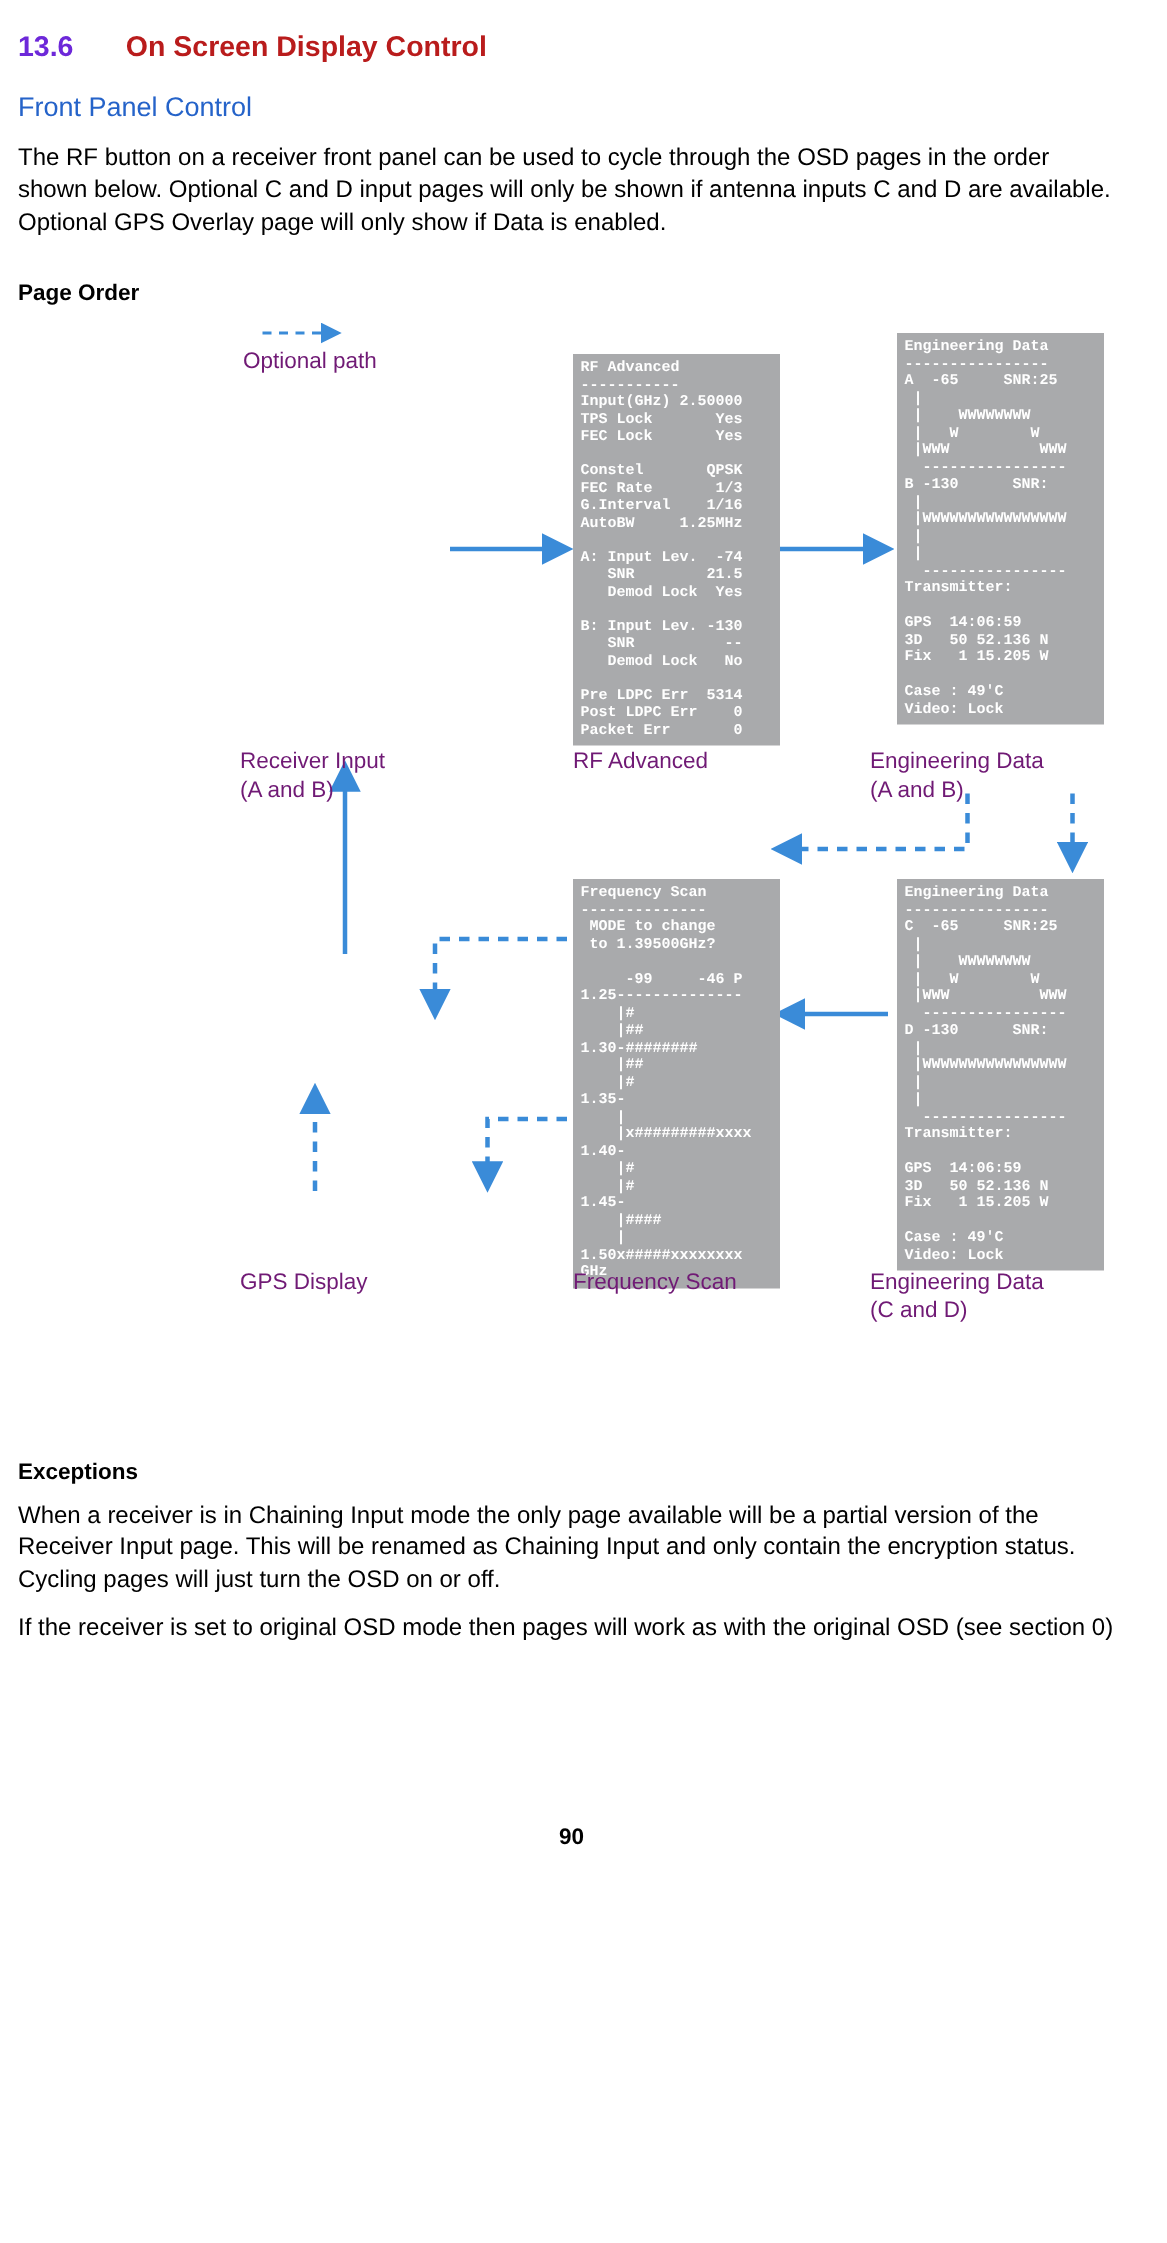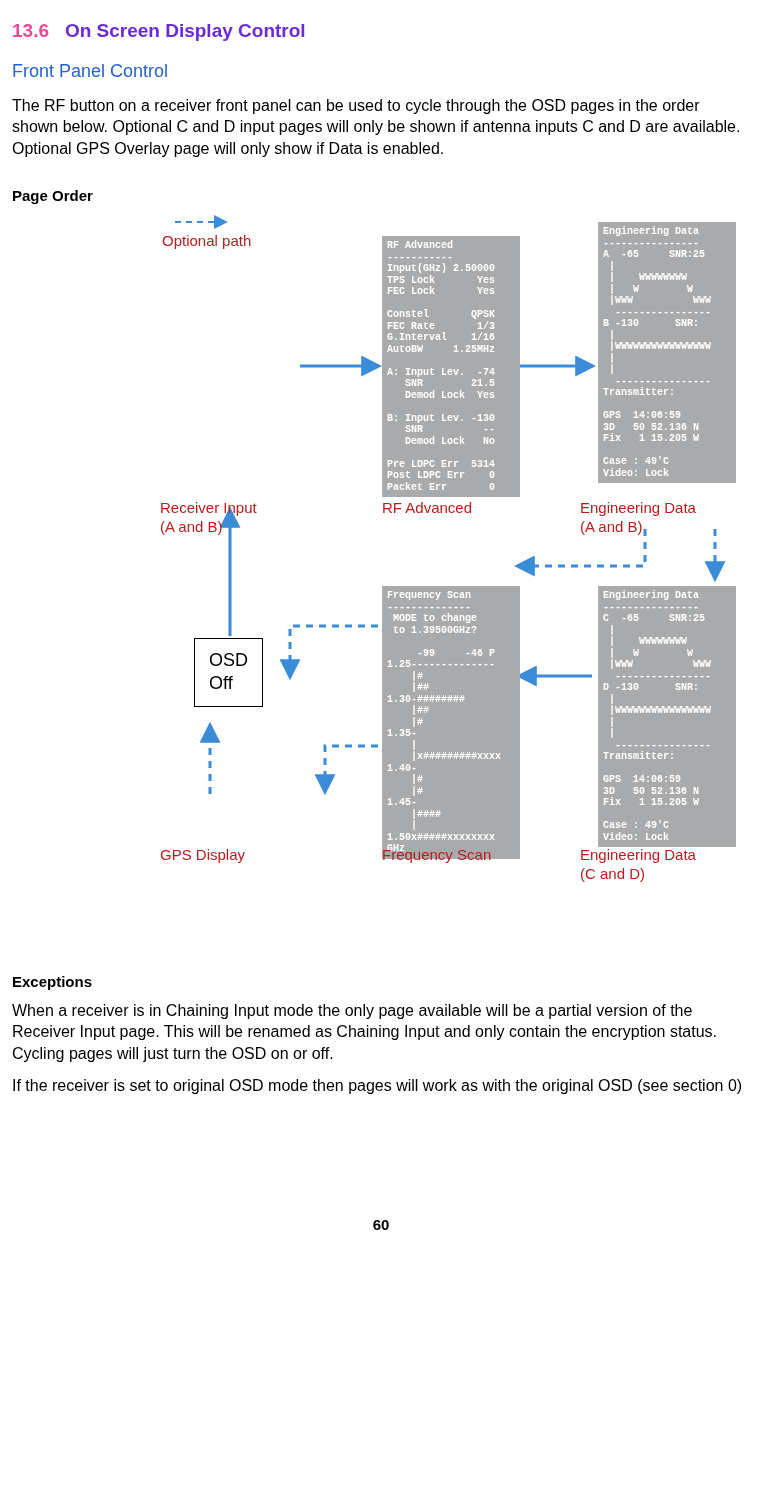--- a/index.html
+++ b/index.html
@@ -5,28 +5,28 @@
   body {
     font-family: Arial, Helvetica, sans-serif;
     font-size: 16px;
     color: #000;
     margin: 0;
     padding: 0 28px 40px 12px;
     width: 738px;
     line-height: 1.25;
   }
   .section-no {
-    color: #ec4899;
+    color: #6d28d9;
     font-weight: bold;
     font-size: 19px;
     display: inline-block;
-    margin-right: 7px;
+    margin-right: 26px;
   }
   .section-title {
-    color: #6d28d9;
+    color: #b91c1c;
     font-weight: bold;
     font-size: 19px;
   }
   h1.sec { margin: 6px 0 14px 0; }
   .subheader {
     color: #2563c9;
     font-size: 18px;
     margin: 4px 0 12px 0;
   }
   .sidelabel {
@@ -52,21 +52,21 @@
     font-family: "Courier New", monospace;
     font-size: 10px;
     font-weight: bold;
     line-height: 1.15;
     padding: 4px 5px;
     white-space: pre;
   }
   .caption {
     position: absolute;
     font-size: 15px;
-    color: #b91c1c;
+    color: #701a75;
     line-height: 1.25;
   }
   .osd-off {
     position: absolute;
     border: 1px solid #000;
     font-size: 18px;
     padding: 10px 14px;
     background: #fff;
     text-align: left;
     line-height: 1.3;
@@ -184,22 +184,20 @@
 
 Case : 49'C
 Video: Lock</div>
 
   <div class="caption" style="left:0px; top:293px; white-space:pre;">Receiver Input
 (A and B)</div>
   <div class="caption" style="left:222px; top:293px;">RF Advanced</div>
   <div class="caption" style="left:420px; top:293px; white-space:pre;">Engineering Data
 (A and B)</div>
 
-  <div class="osd-off" style="left:34px; top:432px; white-space:pre;">OSD
-Off</div>
 
   <div class="osdbox" style="left:222px; top:380px; width:128px;">Frequency Scan
 --------------
  MODE to change
  to 1.39500GHz?
 
      -99     -46 P
 1.25--------------
     |#
     |##
@@ -251,13 +249,13 @@
 
 <div style="height:14px"></div>
 
 <div style="display:flex; align-items:flex-start;margin-top:33px;">
   <div class="sidelabel" style="width:148px">Exceptions</div>
 </div>
 <div style="height:8px"></div>
 <p class="bodytext">When a receiver is in Chaining Input mode the only page available will be a partial version of the Receiver Input page. This will be renamed as Chaining Input and only contain the encryption status. Cycling pages will just turn the OSD on or off.</p>
 <p class="bodytext">If the receiver is set to original OSD mode then pages will work as with the original OSD (see section 0)</p>
 
-<div class="footer">60</div>
+<div class="footer">90</div>
 
 </body></html>

